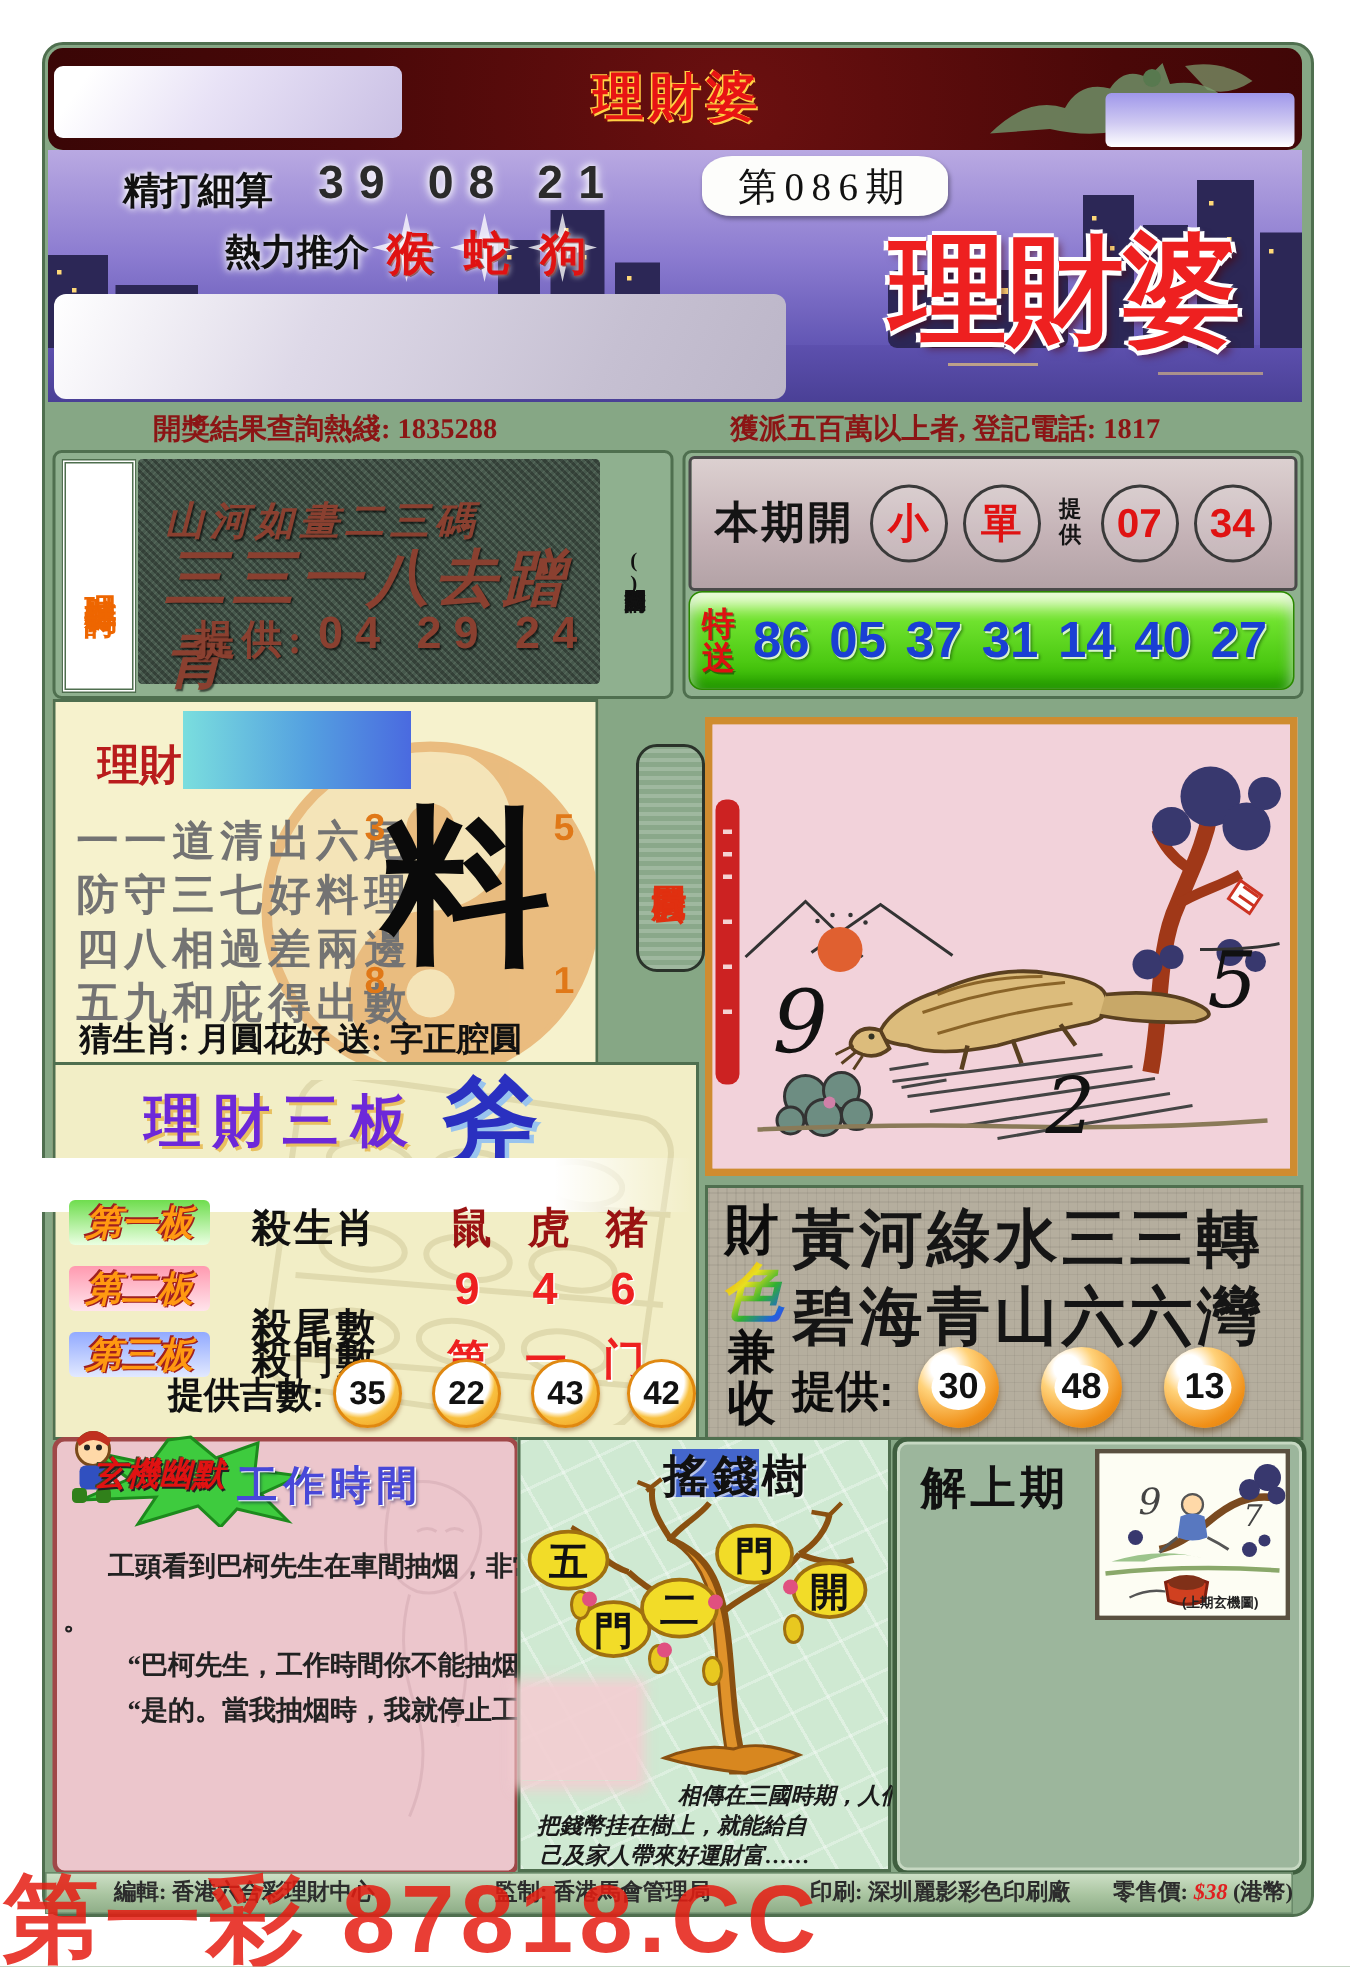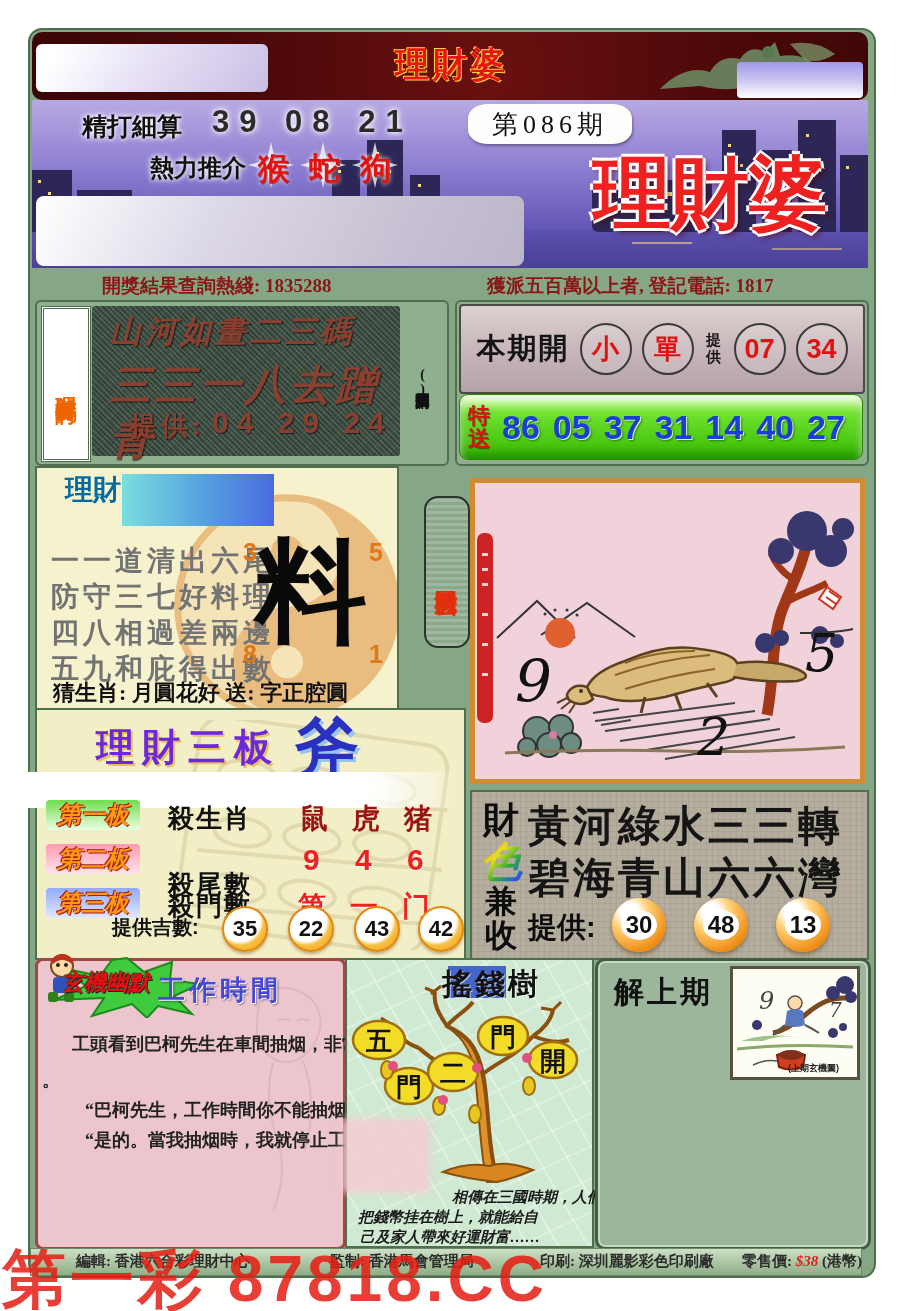--- a/index.html
+++ b/index.html
@@ -90,21 +90,21 @@
   .white-band{left:0px;top:772px;width:462px;height:36px;
               background:linear-gradient(90deg,#ffffff 0%,#ffffff 80%,rgba(255,255,255,0) 100%);}
   .chip{position:absolute;left:46px;width:94px;height:30px;border-radius:4px;display:flex;align-items:center;justify-content:center;
         font-style:italic;font-size:24px;font-weight:bold;color:#ff9911;text-shadow:1px 1px 0 #a02020,-1px -1px 0 #a02020;}
   .chip1{background:linear-gradient(180deg,#6fdd4e 0%,#eaffe2 100%);}
   .chip2{background:linear-gradient(180deg,#ff9ab0 0%,#ffe4ec 100%);}
   .chip3{background:linear-gradient(180deg,#92aaff 0%,#e2e9ff 100%);}
   .kill-label{position:absolute;left:168px;font-size:26px;font-weight:bold;color:#101010;letter-spacing:2px;}
   .kill-val{position:absolute;font-size:28px;font-weight:bold;color:#9a1212;}
   .kill-num{position:absolute;font-size:30px;font-weight:bold;color:#ee2020;text-shadow:1px 1px 0 #fff;}
-  .lucky-label{left:112px;top:914px;font-size:20px;font-weight:bold;color:#101010;}
+  .lucky-label{left:112px;top:914px;font-size:24px;font-weight:bold;color:#101010;}
   .coin{position:absolute;top:906px;width:42px;height:42px;border-radius:50%;
         background:radial-gradient(circle at 38% 32%,#ffffff 0 52%,#f8c040 62%,#ef9a18 100%);
         border:2px solid #e08810;box-shadow:0 2px 3px rgba(120,60,0,.4);
         display:flex;align-items:center;justify-content:center;font-size:22px;font-weight:bold;color:#111;}
   
   .wealth{left:470px;top:790px;width:395px;height:166px;background:#b5ae9e;border:2px solid #4f6f4f;overflow:hidden;
           background-image:repeating-linear-gradient(0deg,rgba(0,0,0,.05) 0 1px,transparent 1px 6px),
                            repeating-linear-gradient(90deg,rgba(0,0,0,.05) 0 1px,transparent 1px 6px);}
   .wealth-side{left:478px;width:46px;text-align:center;font-weight:bold;color:#0c0c0c;}
   .rainbow{background:linear-gradient(135deg,#e02020,#f0a010,#e8e020,#30b030,#2060e0,#8030c0);
@@ -234,21 +234,21 @@
 <div class="abs issue-box serif">第086期</div>
 <div class="abs main-title serif">理財婆</div>
 <div class="abs blank-banner"></div>
 
 <div class="abs phone serif" style="left:102px;top:273px;">開獎結果查詢熱綫:  1835288</div>
 <div class="abs phone serif" style="left:487px;top:273px;">獲派五百萬以上者, 登記電話:  1817</div>
 
 <div class="abs panel" style="left:35px;top:300px;width:410px;height:162px;"></div>
 <div class="abs poem-label">理財特碼詩</div>
 <div class="abs scratch">
-  <div class="scratch-line serif" style="left:18px;top:5px;font-size:31px;font-style:italic;">山河如畫二三碼</div>
+  <div class="scratch-line serif" style="left:18px;top:24px;font-size:26px;font-style:italic;">山河如畫二三碼</div>
   <div class="scratch-line serif" style="left:18px;top:52px;font-size:41px;font-style:italic;">三三一八去蹭青</div>
   <div class="scratch-line serif" style="left:38px;top:102px;font-size:27px;">提供:</div>
   <div class="scratch-line" style="left:120px;top:100px;font-size:30px;letter-spacing:8px;">04  29  24</div>
 </div>
 <div class="abs scratch-note serif">(請刮開塗層觀閱)</div>
 
 <div class="abs panel" style="left:455px;top:300px;width:410px;height:162px;"></div>
 <div class="abs draw-box">
   <span class="draw-label serif">本期開</span>
   <span class="circle serif">小</span>
@@ -271,21 +271,21 @@
 </div>
 
 <div class="abs mword">
   <svg style="position:absolute;right:-20px;top:24px;width:260px;height:230px;opacity:.55;" viewBox="0 0 200 200">
     <circle cx="100" cy="100" r="95" fill="#f4d9a8" stroke="#e09040" stroke-width="6"></circle>
     <path d="M100,5 A95,95 0 0 1 100,195 A47.5,47.5 0 0 1 100,100 A47.5,47.5 0 0 0 100,5 Z" fill="#e09040"></path>
     <circle cx="100" cy="52" r="14" fill="#e09040"></circle>
       <circle cx="100" cy="148" r="14" fill="#f4d9a8"></circle>
   </svg>
   <div class="abs mword-strip" style="left:85px;top:6px;position:absolute;"></div>
-  <div class="serif" style="position:absolute;left:28px;top:3px;font-size:28px;font-weight:bold;color:#0369a1;">理財</div>
+  <div class="serif" style="position:absolute;left:28px;top:23px;font-size:28px;font-weight:bold;color:#b91c1c;">理財</div>
   <div class="mword-poem serif" style="left:14px;top:74px;">一一道清出六尾</div>
   <div class="mword-poem serif" style="left:14px;top:110px;">防守三七好料理</div>
   <div class="mword-poem serif" style="left:14px;top:146px;">四八相過差兩邊</div>
   <div class="mword-poem serif" style="left:14px;top:182px;">五九和庇得出數</div>
   <div class="serif" style="position:absolute;left:218px;top:68px;font-size:112px;line-height:1;font-weight:bold;color:#0a0a0a;">料</div>
   <div class="cornernum" style="left:206px;top:70px;">3</div>
   <div class="cornernum" style="left:332px;top:70px;">5</div>
   <div class="cornernum" style="left:206px;top:172px;">8</div>
   <div class="cornernum" style="left:332px;top:172px;">1</div>
   <div class="serif" style="position:absolute;left:16px;top:210px;font-size:22px;font-weight:bold;color:#111;">猜生肖: 月圓花好    送: 字正腔圓</div>

